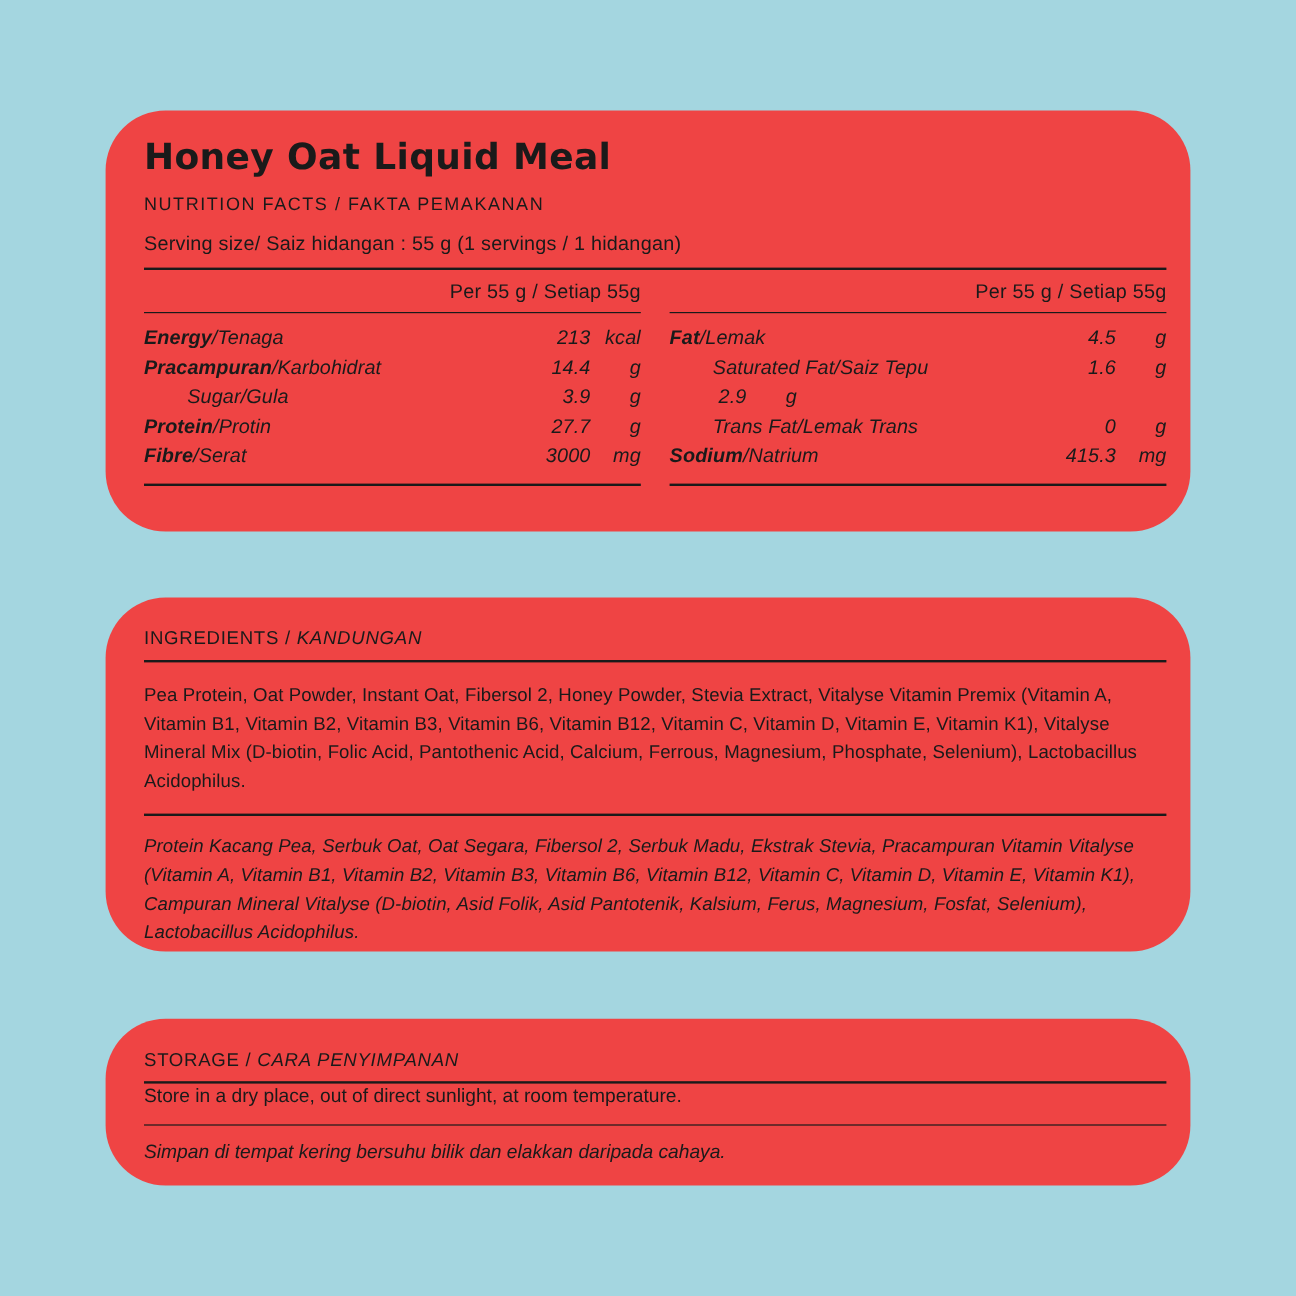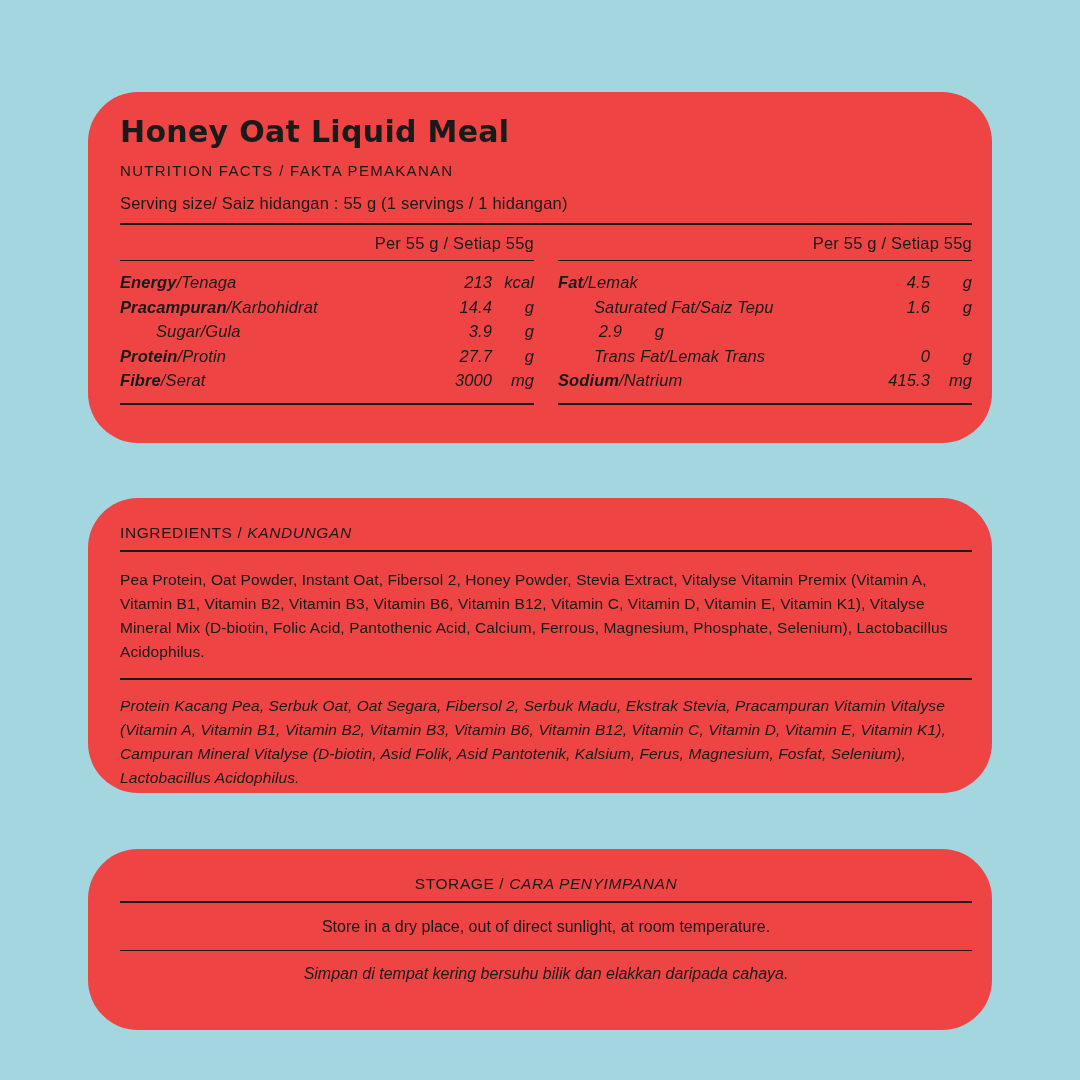--- a/index.html
+++ b/index.html
@@ -14,21 +14,21 @@
   .card {
     position: absolute;
     left: 88px;
     width: 904px;
     background: #ef4444;
     border-radius: 50px;
     padding: 0 20px 0 32px;
   }
   .card-nutrition { top: 92px;  height: 351px; }
   .card-ingredients { top: 498px; height: 295px; }
-  .card-storage { top: 849px; height: 181px; text-align: center; }
+  .card-storage { top: 849px; height: 139px; }
 
   .title {
     margin-top: 22px;
     font-family: "DejaVu Sans", sans-serif;
     font-weight: 700;
     font-size: 30px;
     line-height: 36px;
     letter-spacing: 0.3px;
   }
   .subtitle {
@@ -90,21 +90,21 @@
   .para {
     font-size: 15.5px;
     line-height: 24px;
     letter-spacing: 0.1px;
   }
   .para-en { margin-top: 16px; }
   .para-my { margin-top: 14px; font-style: italic; }
   .mid-rule { margin-top: 14px; }
 
   .storage-line { font-size: 16px; line-height: 22px; }
-  .storage-en { margin-top: 13px; }
+  .storage-en { }
   .storage-my { margin-top: 12px; font-style: italic; }
   .storage-mid-rule { margin-top: 12px; }
 </style>
 </head>
 <body>
 
 <section class="card card-nutrition">
   <h1 class="title">Honey Oat Liquid Meal</h1>
   <div class="subtitle">NUTRITION FACTS / FAKTA PEMAKANAN</div>
   <div class="serving">Serving size/ Saiz hidangan : 55 g (1 servings / 1 hidangan)</div>

